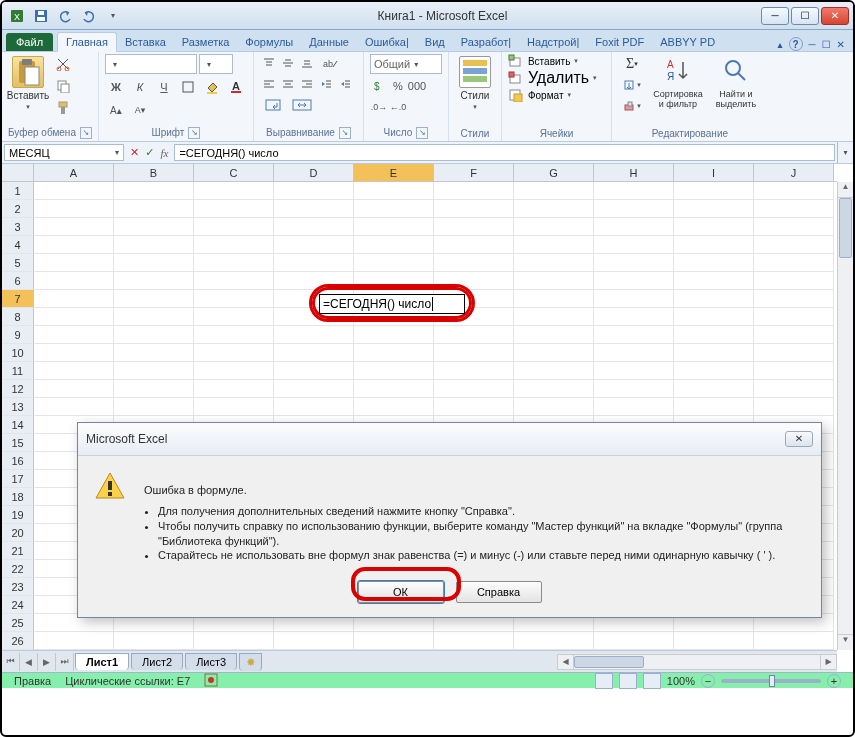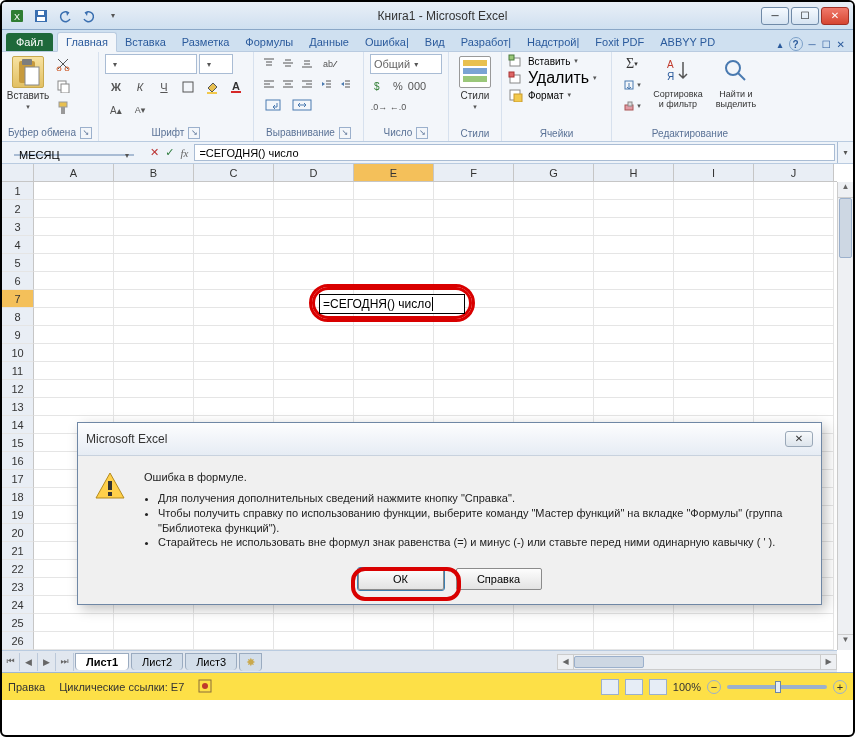--- a/index.html
+++ b/index.html
@@ -25,21 +25,21 @@
   .bigbtn .icon { width:32px; height:32px; background:#f7e2a1; border:1px solid #c9a94e; border-radius:2px;}
   .smallbtns { display:flex; flex-direction:column; gap:2px;}
   .smallbtn { width:22px; height:20px; border:1px solid transparent; display:flex; align-items:center; justify-content:center; font-size:11px; color:#555;}
   .fontrow { display:flex; gap:2px; align-items:center;}
   .combo { height:20px; border:1px solid #a9bcd4; background:#fff; display:flex; align-items:center; padding:0 3px; font-size:11px; color:#666;}
   .combo .arrow { margin-left:4px; font-size:8px; color:#555;}
   .alignrow { display:flex; gap:1px;}
   .alignbtn { width:18px; height:18px; border:1px solid transparent; display:flex; align-items:center; justify-content:center; }
   .alignbtn svg, .smallbtn svg { display:block;}
   .formulabar { height: 22px; display:flex; border-bottom:1px solid #b9cbe0; background:#eef3f9; align-items:stretch;}
-  .namebox { width: 120px; border:1px solid #a9bcd4; background:#fff; margin:12px; display:flex; align-items:center; padding:0 4px; font-size:11px;}
+  .namebox { width: 120px; border:1px solid #a9bcd4; background:#fff; margin:2px; display:flex; align-items:center; padding:0 4px; font-size:11px;}
   .namebox .arrow { margin-left:auto; font-size:8px; color:#555;}
   .fb-btns { display:flex; align-items:center; padding:0 4px; gap:6px; color:#666;}
   .fb-btns .fx { font-style:italic; font-family: "Times New Roman", serif;}
   .fb-input { flex:1; border:1px solid #a9bcd4; background:#fff; margin:2px; display:flex; align-items:center; padding:0 4px; font-size:11px;}
   .grid-area { position:relative; height: 508px; background:#fff; overflow:hidden;}
   .colheads { display:flex; height:18px; border-bottom:1px solid #c6c6c6; position:absolute; top:0; left:0; right:16px;}
   .corner { width:32px; background:#e9eef5; border-right:1px solid #c6c6c6;}
   .colhead { flex:0 0 80px; background:#e9eef5; border-right:1px solid #c6c6c6; text-align:center; font-size:11px; color:#333; line-height:18px;}
   .colhead.active { background:#f4c05a; }
   .rows { position:absolute; top:18px; left:0; right:16px; bottom:22px; overflow:hidden;}
@@ -50,32 +50,32 @@
   .editcell { position:absolute; border:3px solid #d90000; outline:3px solid #d90000; border-radius:16px; padding:0; }
   .editcell-inner { border:1px solid #000; background:#fff; margin:4px; padding:1px 3px; font-size:12px; line-height:16px;}
   .vscroll { position:absolute; top:18px; right:0; width:16px; bottom:22px; background:#eef0f3; border-left:1px solid #ccc;}
   .sheetbar { position:absolute; bottom:0; left:0; right:16px; height:22px; background:#e1e7ef; border-top:1px solid #b9cbe0; display:flex; align-items:center;}
   .navbtn { width:18px; height:18px; display:flex; align-items:center; justify-content:center; border-right:1px solid #bcc9da; color:#666; font-size:9px;}
   .sheet-tab { padding:2px 10px; background:#fff; border:1px solid #9aabc0; border-bottom:none; border-radius:0 0 4px 4px; margin:0 1px; font-size:11px;}
   .sheet-tab.active { font-weight:bold; background:#fff;}
   .sheet-tab.inactive { background:#d3deea; }
   .hscroll { margin-left:auto; height:16px; flex:0 0 280px; background:#eef0f3; border:1px solid #ccc; position:relative;}
   .hscroll .thumb { position:absolute; left:16px; width:70px; top:1px; bottom:1px; background:#cdd7e3; border:1px solid #9bb0cc; border-radius:2px;}
-  .statusbar { height: 28px; background:#fde047; border-top:1px solid #9fb6d1; display:flex; align-items:center; padding:0 6px; font-size:11px; color:#333; gap:14px;}
+  .statusbar { height: 16px; background:#86efac; border-top:1px solid #9fb6d1; display:flex; align-items:center; padding:0 12px; font-size:11px; color:#333; gap:14px;}
   .statusbar .right { margin-left:auto; display:flex; align-items:center; gap:6px;}
   .viewbtn { width:18px; height:16px; border:1px solid #9bb0cc; background:#e6edf6;}
   .zoomslider { width:100px; height:4px; background:#9bb0cc; position:relative; border-radius:2px;}
   .zoomslider .thumb { position:absolute; left:48%; top:-4px; width:6px; height:12px; background:#e6edf6; border:1px solid #6d86a5;}
   
   .dialog { position:absolute; left:75px; top:420px; width:745px; background:#f0f0f0; border:1px solid #6f87a5; box-shadow: 4px 4px 12px rgba(0,0,0,.25); font-size:11px;}
   .dialog-title { height:26px; background:linear-gradient(#fdfdfe,#e6ecf4); border-bottom:1px solid #c8d2de; display:flex; align-items:center; padding:16px 8px; font-size:12px; color:#333;}
   .dialog-title .x { margin-left:auto; width:28px; height:16px; border:1px solid #9aa8b8; border-radius:3px; background:linear-gradient(#f7f9fb,#dde4ec); text-align:center; line-height:13px; font-size:10px;}
   .dialog-body { padding:14px 16px 10px; display:flex; gap:18px;}
   .warn-icon { width:32px; height:32px; flex:0 0 32px; }
-  .dialog-text { flex:1; color:#222; line-height:1.35;}
+  .dialog-text { flex:1; color:#222; line-height:1.35;margin-top:13px;}
   .dialog-text ul { margin:6px 0 0 14px; }
   .dialog-btns { display:flex; justify-content:center; gap:12px; padding:8px 0 14px;}
   .dlgbtn { width:86px; height:22px; border:1px solid #8b8b8b; background:linear-gradient(#fdfdfd,#e3e3e3); font-size:11px; border-radius:2px;}
   .dlgbtn.primary { outline:1px solid #3c7fb1; }
   .ok-highlight { position:absolute; border:4px solid #d90000; border-radius:14px; pointer-events:none;}
 </style>
 </head>
 <body>
 
 <div class="titlebar">

